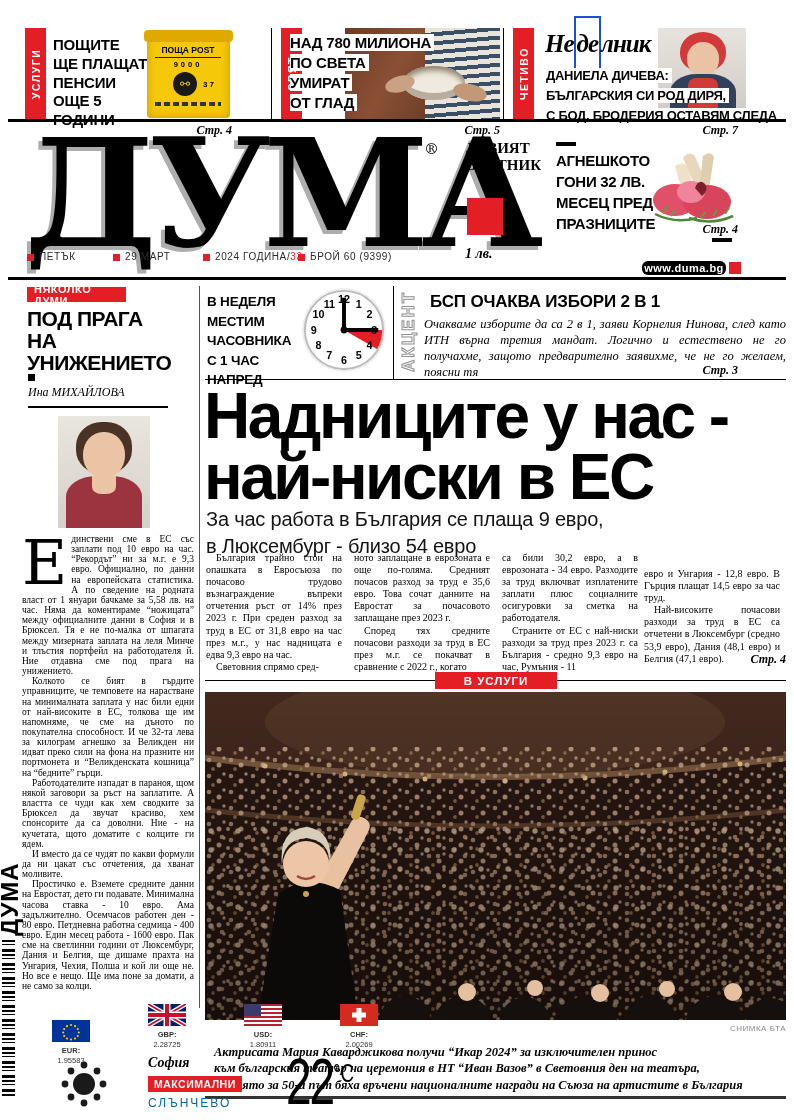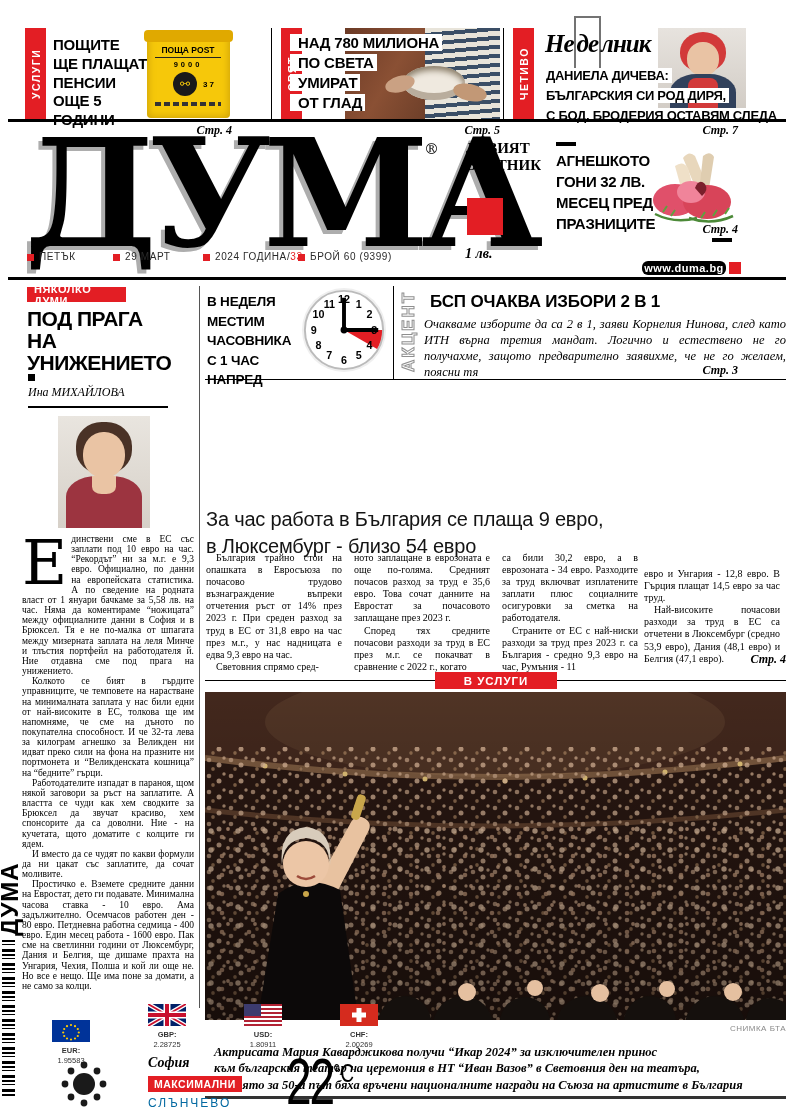--- a/index.html
+++ b/index.html
@@ -5,21 +5,21 @@
   html,body{margin:0;padding:0;background:#fff;}
   #page{position:relative;width:794px;height:1120px;background:#fff;overflow:hidden;
         font-family:"Liberation Sans",sans-serif;color:#000;}
   .abs{position:absolute;}
   
   .vtab{background:#e31e24;color:#fff;writing-mode:vertical-rl;transform:rotate(180deg);
         display:flex;align-items:center;justify-content:center;font-weight:700;
         font-size:10.5px;letter-spacing:1.5px;}
   .th{font-weight:800;font-size:15px;line-height:1.25;letter-spacing:-0.2px;}
   .chipline{margin-bottom:2px;}
-  .chip{background:#fff;padding:0 3px 0 8px;display:inline-block;font-weight:800;font-size:14px;letter-spacing:-0.2px;}
+  .chip{background:#fff;padding:0 3px 0 0;display:inline-block;font-weight:800;font-size:14px;letter-spacing:-0.2px;}
   .chip3{background:#fff;padding:0 3px;display:inline-block;font-weight:800;font-size:13px;letter-spacing:-0.3px;}
   .pref{font-family:"Liberation Serif",serif;font-style:italic;font-weight:700;font-size:12px;text-align:right;}
   .rule{background:#000;}
   .ser{font-family:"Liberation Serif",serif;}
   
   .mast{font-family:"DejaVu Serif","Liberation Serif",serif;font-weight:700;font-size:150px;
         line-height:0.95;letter-spacing:-8px;text-shadow:-4px 4px 0 #adadad;}
   .dl{font-size:10px;letter-spacing:0.6px;color:#2a2a2a;white-space:nowrap;}
   .sq{display:inline-block;width:7px;height:7px;background:#e31e24;margin-right:5px;vertical-align:middle;}
   .redtxt{color:#e31e24;}
@@ -111,21 +111,21 @@
   <div class="abs vline" style="left:503px;top:28px;height:92px;"></div>
 
   <div class="abs vtab" style="left:513px;top:28px;width:21px;height:92px;">ЧЕТИВО</div>
   <div class="abs" style="left:658px;top:28px;width:88px;height:92px;overflow:hidden;background:linear-gradient(180deg,#e7e3de 0%,#cfc9c2 100%);">
     <div class="abs" style="left:22px;top:4px;width:46px;height:40px;border-radius:50% 50% 46% 46%;background:#d23a3a;"></div>
     <div class="abs" style="left:29px;top:14px;width:32px;height:34px;border-radius:48%;background:#e9c3a4;"></div>
     <div class="abs" style="left:12px;top:46px;width:66px;height:46px;border-radius:40% 40% 0 0;background:#31415c;"></div>
     <div class="abs" style="left:30px;top:50px;width:30px;height:42px;background:#d23a3a;border-radius:8px;"></div>
   </div>
   <div class="abs ser" style="left:545px;top:30px;font-style:italic;font-size:25px;font-weight:700;letter-spacing:-1px;">
-    <span>Не</span><span style="border:2px solid #737373;padding:12px 1px;">де</span><span>лник</span>
+    <span>Не</span><span style="border:2px solid #1d4ed8;padding:12px 1px;">де</span><span>лник</span>
   </div>
   <div class="abs" style="left:543px;top:66px;">
     <div class="chipline"><span class="chip3">ДАНИЕЛА ДИЧЕВА:</span></div>
     <div class="chipline"><span class="chip3">БЪЛГАРСКИЯ СИ РОД ДИРЯ,</span></div>
     <div class="chipline"><span class="chip3">С БОД, БРОДЕРИЯ ОСТАВЯМ СЛЕДА</span></div>
   </div>
 
   <div class="abs rule" style="left:8px;top:119px;width:778px;height:2.5px;"></div>
   <div class="abs pref" style="left:152px;top:123px;width:80px;">Стр. 4</div>
   <div class="abs pref" style="left:420px;top:123px;width:80px;">Стр. 5</div>
@@ -192,21 +192,21 @@
     <div class="abs" style="left:18px;top:6px;width:56px;height:52px;border-radius:46%;background:#4a3226;"></div>
     <div class="abs" style="left:25px;top:16px;width:42px;height:46px;border-radius:48%;background:#eac4a4;"></div>
     <div class="abs" style="left:8px;top:60px;width:76px;height:52px;border-radius:40% 40% 0 0;background:#9c3440;"></div>
     <div class="abs" style="left:34px;top:60px;width:24px;height:18px;background:#eac4a4;border-radius:0 0 40% 40%;"></div>
   </div>
 
   <div class="abs optext" style="left:22px;top:534px;width:172px;height:472px;overflow:hidden;">
     <p class="first"><span class="dropcap">Е</span><span>динствени сме в ЕС със заплати под 10 евро на час. “Рекордът” ни за м.г. е 9,3 евро. Официално, по данни на европейската статистика. А по сведение на родната власт от 1 януари бачкаме за 5,58 лв. на час. Няма да коментираме “ножицата” между официалните данни в София и в Брюксел. Тя е не по-малка от шпагата между мизерната заплата на леля Минче и тлъстия портфейл на работодателя й. Ние отдавна сме под прага на унижението.</span></p>
     <p>Колкото се бият в гърдите управниците, че темповете на нарастване на минималната заплата у нас били едни от най-високите в ЕС, толкова ще им напомняме, че сме на дъното по покупателна способност. И че 32-та лева за килограм агнешко за Великден ни идват преко сили на фона на празните ни портмонета и “Великденската кошница” на “бедните” гърци.</p>
     <p>Работодателите изпадат в параноя, щом някой заговори за ръст на заплатите. А властта се чуди как хем сводките за Брюксел да звучат красиво, хем спонсорите да са доволни. Ние - на кучетата, щото доматите с колците ги ядем.</p>
-    <p>И вместо да се чудят по какви формули да ни цакат със заплатите, да сочат моливите.</p>
+    <p>И вместо да се чудят по какви формули да ни цакат със отчетения, да хванат моливите.</p>
     <p>Простичко е. Вземете средните данни на Евростат, дето ги подавате. Минимална часова ставка - 10 евро. Ама задължително. Осемчасов работен ден - 80 евро. Петдневна работна седмица - 400 евро. Един месец работа - 1600 евро. Пак сме на светлинни години от Люксембург, Дания и Белгия, ще дишаме прахта на Унгария, Чехия, Полша и кой ли още не. Но все е нещо. Ще има поне за домати, а не само за колци.</p>
   </div>
   <div class="abs vline" style="left:199px;top:286px;height:722px;background:#555;"></div>
 
   <div class="abs" style="left:207px;top:292px;width:105px;">
     <div class="clkline">В НЕДЕЛЯ</div>
     <div class="clkline">МЕСТИМ</div>
     <div class="clkline">ЧАСОВНИКА</div>
     <div class="clkline">С 1 ЧАС НАПРЕД</div>
   </div>
@@ -235,20 +235,24 @@
     </svg>
   </div>
   <div class="abs vline" style="left:393px;top:286px;height:93px;"></div>
 
   <div class="abs akclabel" style="left:399px;top:290px;height:82px;">АКЦЕНТ</div>
   <div class="abs aktitle" style="left:430px;top:292px;">БСП ОЧАКВА ИЗБОРИ 2 В 1</div>
   <div class="abs aktext" style="left:424px;top:316px;width:362px;">Очакваме изборите да са 2 в 1, заяви Корнелия Нинова, след като ИТН върна третия мандат. Логично и естествено не го получахме, защото предварително заявихме, че не го желаем, поясни тя</div>
   <div class="abs pref" style="left:660px;top:363px;width:78px;">Стр. 3</div>
   <div class="abs rule" style="left:205px;top:379px;width:581px;height:1px;"></div>
 
+  <div class="abs mh" style="left:204px;top:386px;width:590px;">
+    <div>Надниците у нас -</div>
+    <div>най-ниски в ЕС</div>
+  </div>
   <div class="abs sub" style="left:206px;top:506px;width:580px;">
     <div>За час работа в България се плаща 9 евро,</div>
     <div>в Люксембург - близо 54 евро</div>
   </div>
 
   <div class="abs mcol" style="left:206px;top:552px;width:136px;height:120px;overflow:hidden;">
     <p class="ind">България трайно стои на опашката в Евросъюза по почасово трудово възнаграждение въпреки отчетения ръст от 14% през 2023 г. При среден разход за труд в ЕС от 31,8 евро на час през м.г., у нас надницата е едва 9,3 евро на час.</p>
     <p class="ind">Световния спрямо сред-</p>
   </div>
   <div class="abs mcol" style="left:354px;top:552px;width:136px;height:120px;overflow:hidden;">

